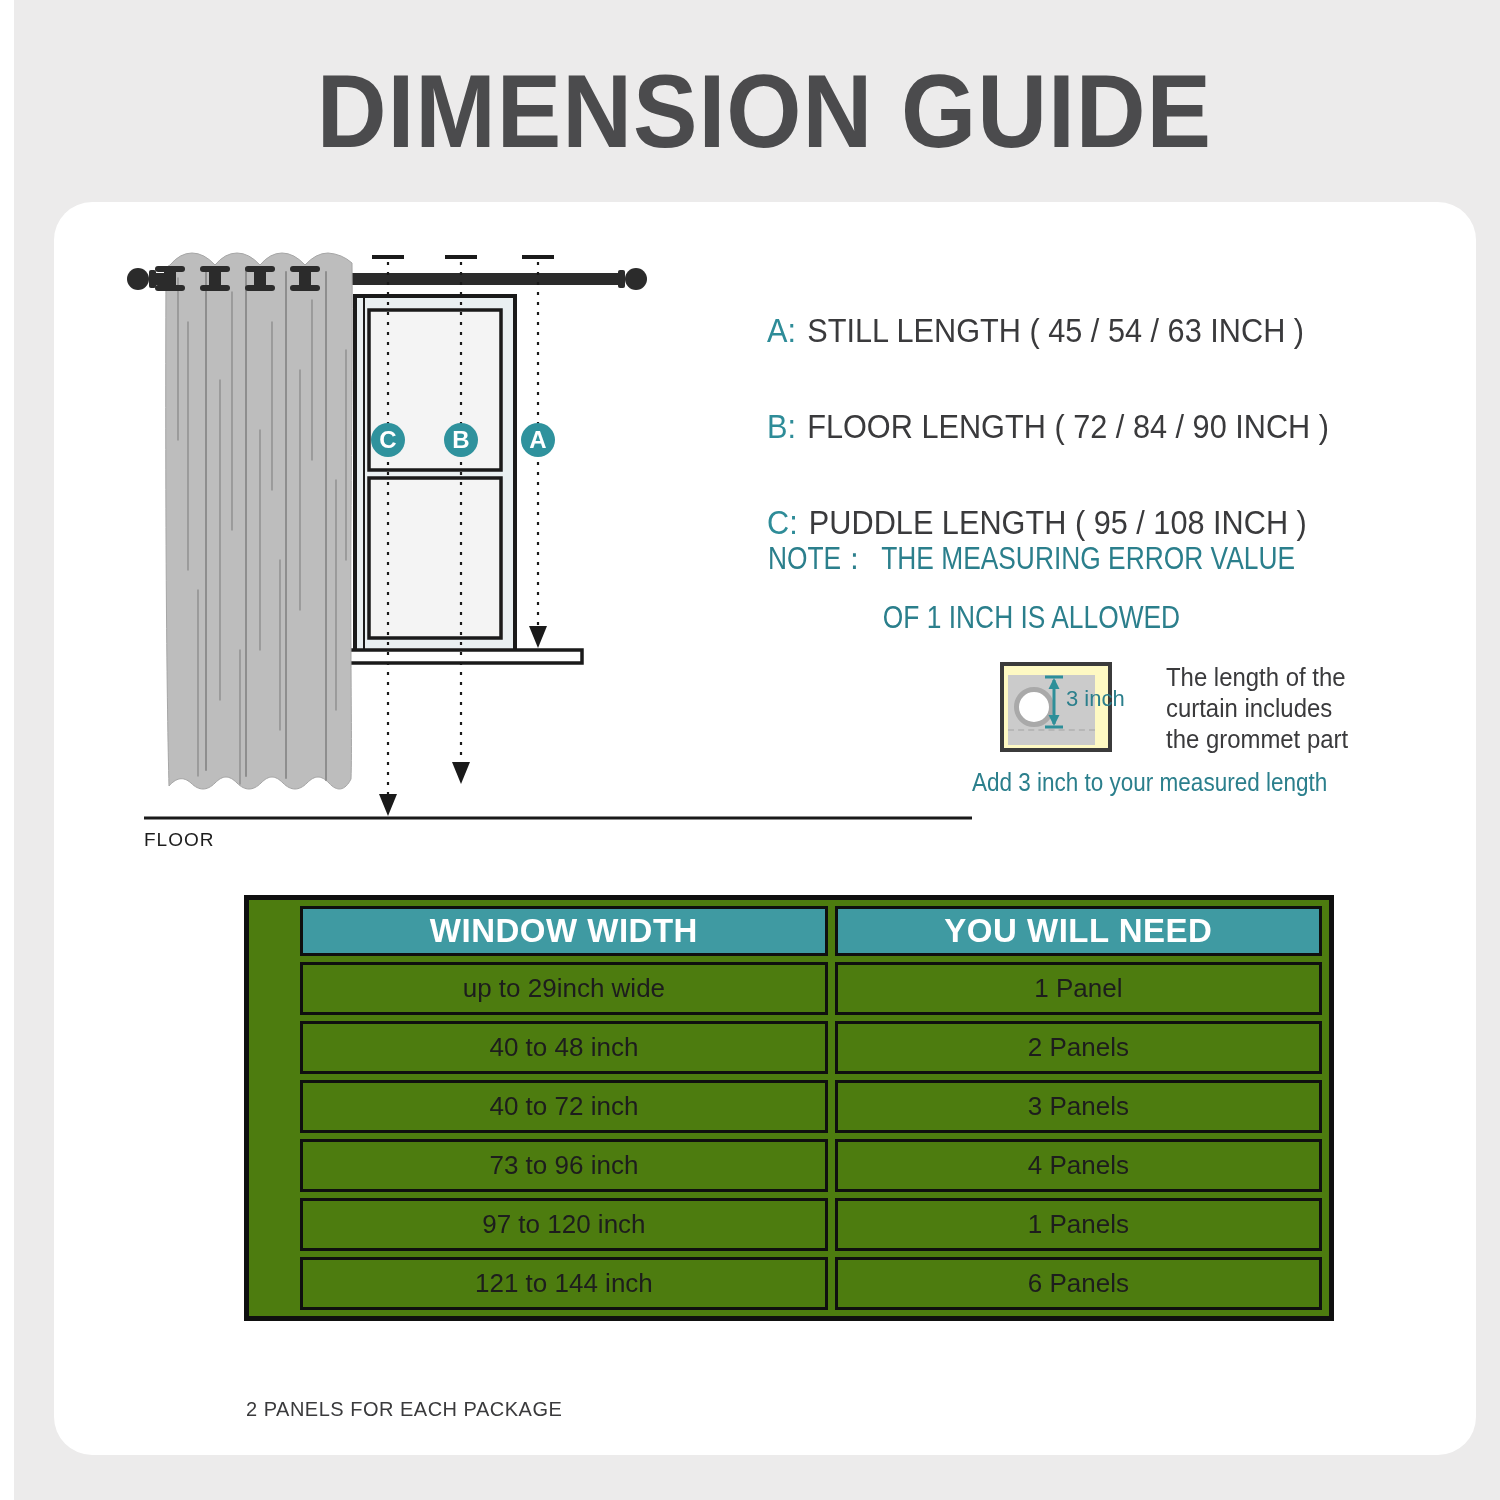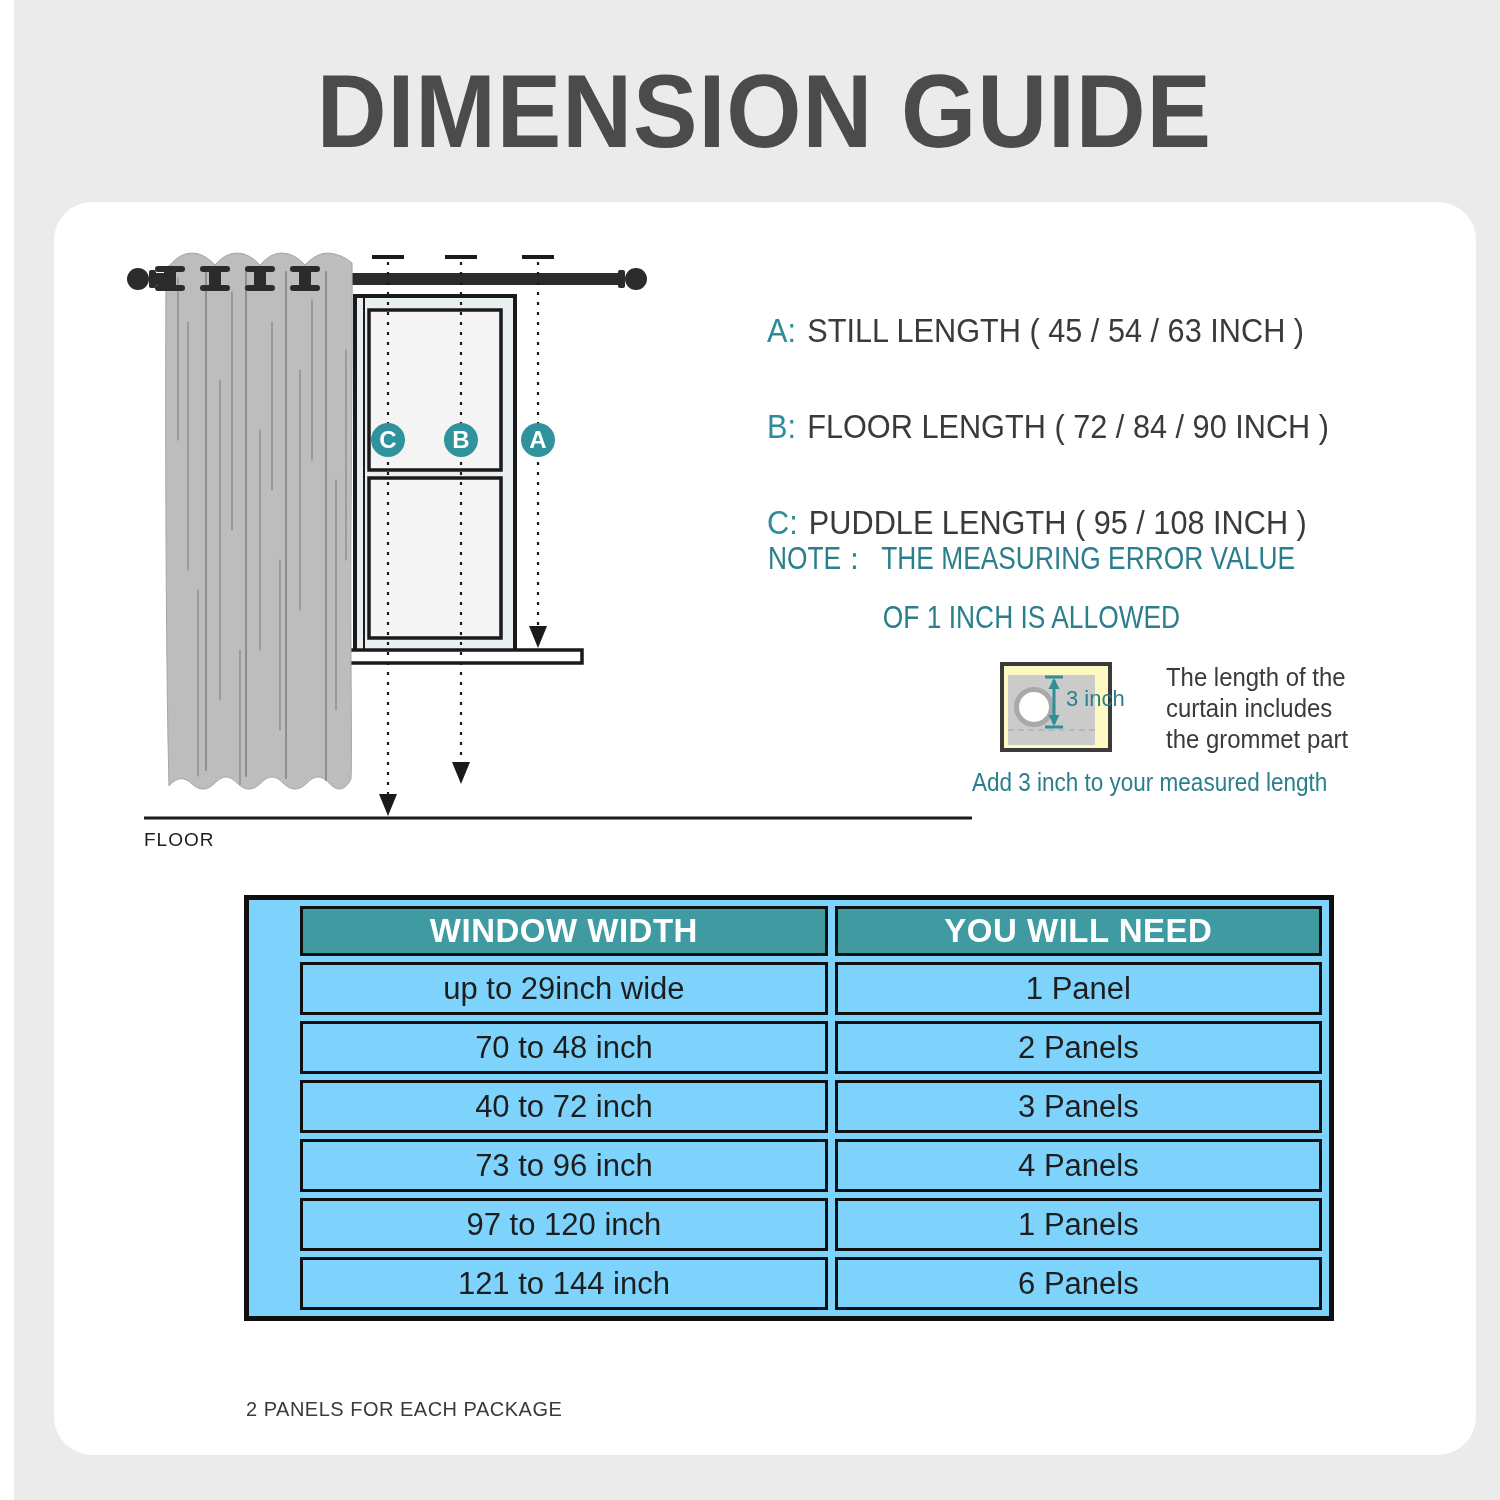--- a/index.html
+++ b/index.html
@@ -59,25 +59,25 @@
   .m-line{stroke:var(--teal_arrow);stroke-width:3;fill:none;}
   .m-head{fill:var(--teal_arrow);}
   .measure-label{position:absolute;left:62px;top:20px;font-size:22px;color:var(--teal_text);white-space:nowrap;z-index:2;}
   .grommet-caption{position:absolute;left:1112px;top:460px;font-size:26px;line-height:31px;
     color:var(--text_dark);transform:scaleX(.92);transform-origin:left;white-space:nowrap;}
   .grommet-tip{position:absolute;left:918px;top:566px;font-size:25px;color:var(--teal_text);
     transform:scaleX(.9);transform-origin:left;white-space:nowrap;}
 
   
   .size-table-wrap{position:absolute;left:190px;top:693px;width:1090px;}
-  table.size{width:100%;border-collapse:separate;border-spacing:7px 6px;background:#7dd3fc;
+  table.size{width:100%;border-collapse:separate;border-spacing:7px 6px;background:#4d7c0f;
     border:5px solid var(--table_border);table-layout:fixed;padding-left:44px;}
   table.size th{background:var(--teal_header);color:#fff;font-size:33px;font-weight:bold;
     letter-spacing:.5px;height:42px;border:3px solid var(--table_border);text-align:center;vertical-align:middle;}
-  table.size td{font-size:31px;color:var(--table_text);height:45px;border:3px solid var(--table_border);
+  table.size td{font-size:26px;color:var(--table_text);height:45px;border:3px solid var(--table_border);
     text-align:center;vertical-align:middle;}
   col.c1{width:52%;} col.c2{width:48%;}
 
   .footer-note{position:absolute;left:192px;top:1196px;font-size:20px;color:var(--text_dark);
     letter-spacing:.5px;white-space:nowrap;}
 </style>
 </head>
 <body>
 
 <div class="page">
@@ -248,21 +248,21 @@
             <th>WINDOW WIDTH</th>
             <th>YOU WILL NEED</th>
           </tr>
         </thead>
         <tbody>
           <tr>
             <td>up to 29inch wide</td>
             <td>1 Panel</td>
           </tr>
           <tr>
-            <td>70 to 48 inch</td>
+            <td>40 to 48 inch</td>
             <td>2 Panels</td>
           </tr>
           <tr>
             <td>40 to 72 inch</td>
             <td>3 Panels</td>
           </tr>
           <tr>
             <td>73 to 96 inch</td>
             <td>4 Panels</td>
           </tr>

